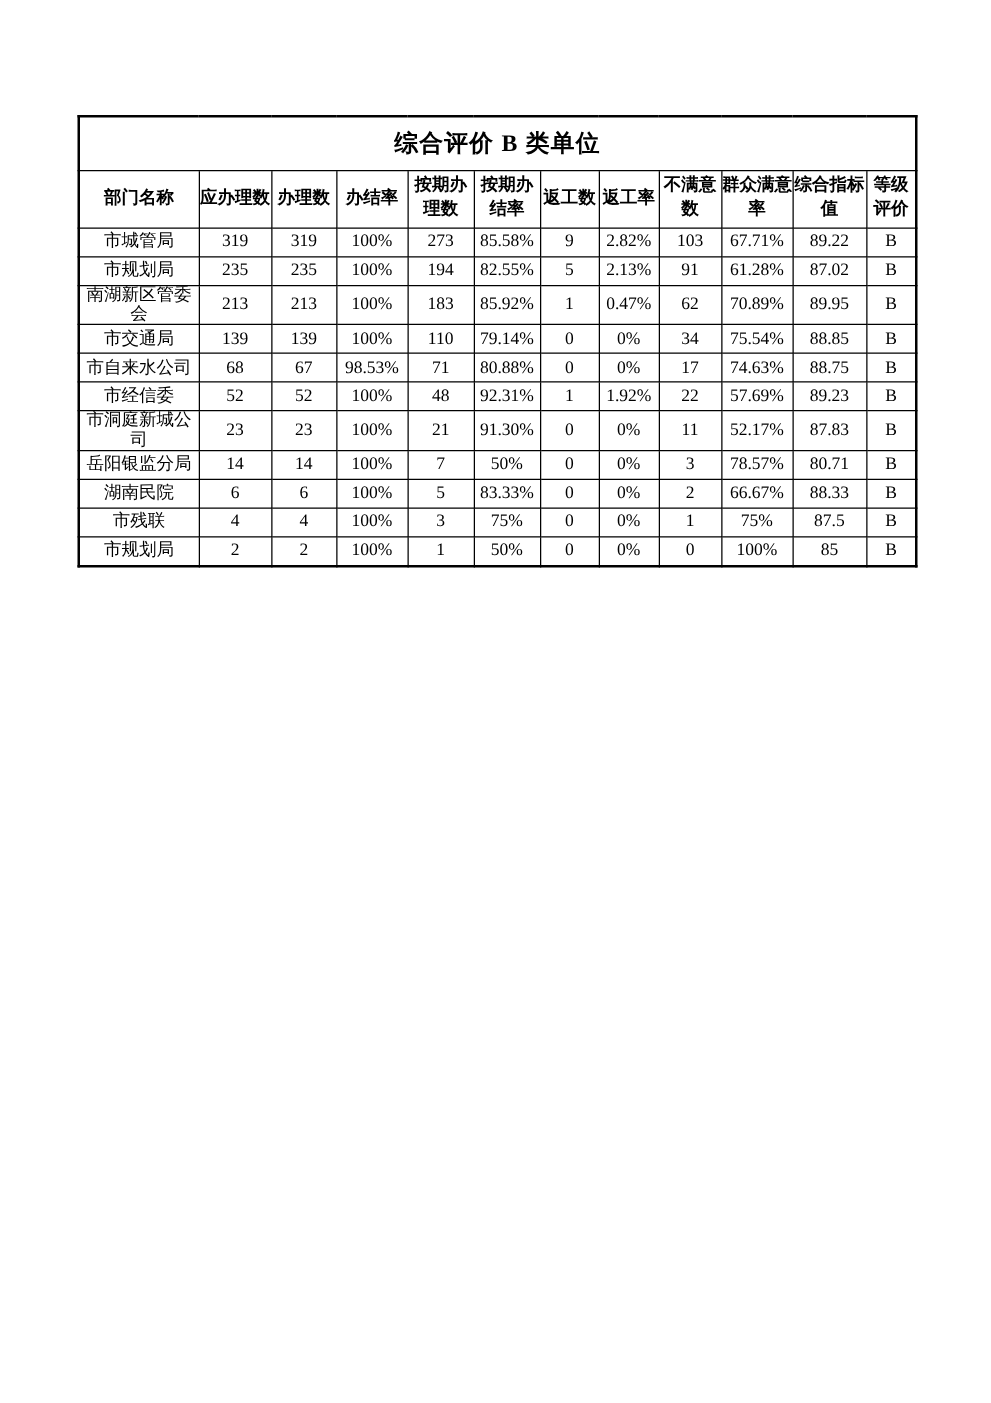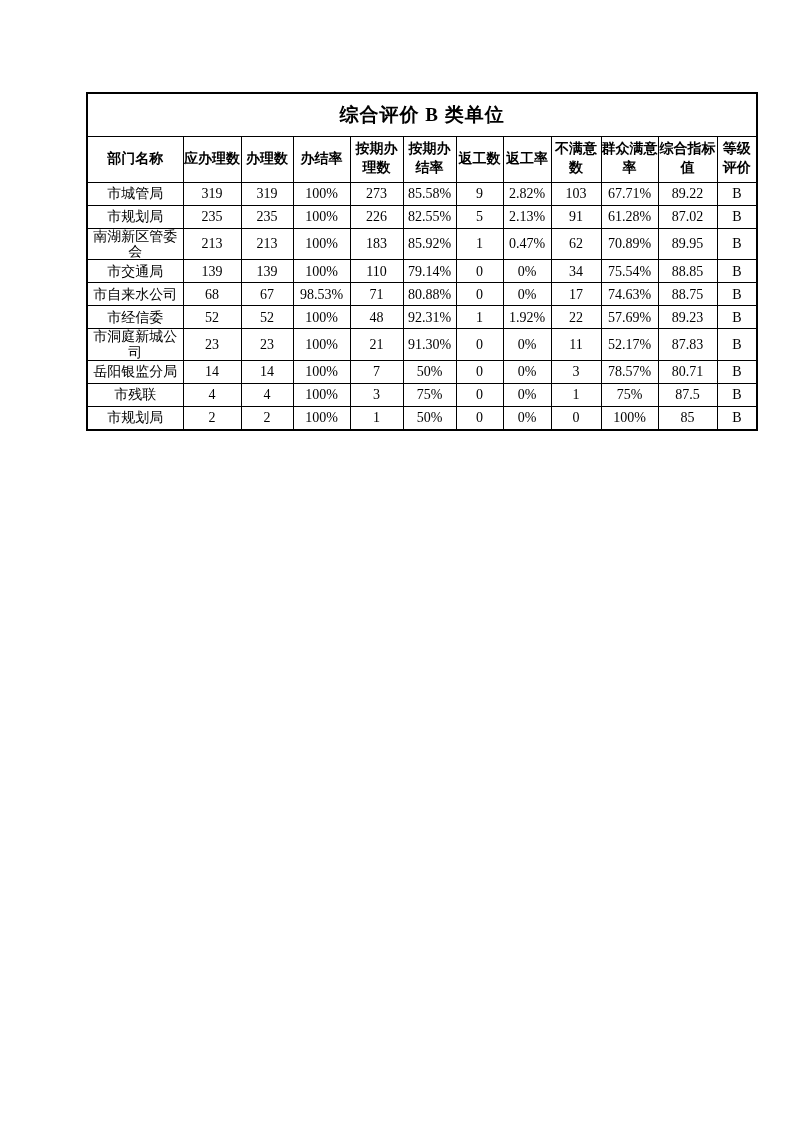--- a/index.html
+++ b/index.html
@@ -18,21 +18,20 @@
     overflow: hidden;
   }
   table.eval-table {
     position: absolute;
     left: 62px;
     top: 92px;
     width: 670px;
     border-collapse: collapse;
     table-layout: fixed;
     border: 2px solid #000000;
-    margin-left: 24px;
   }
   table.eval-table td,
   table.eval-table th {
     border: 1px solid #000000;
     text-align: center;
     vertical-align: middle;
     padding: 0;
     overflow: hidden;
     color: #000000;
     background: #ffffff;
@@ -107,21 +106,21 @@
           <td>103</td>
           <td>67.71%</td>
           <td>89.22</td>
           <td>B</td>
         </tr>
         <tr>
           <td>市规划局</td>
           <td>235</td>
           <td>235</td>
           <td>100%</td>
-          <td>226</td>
+          <td>194</td>
           <td>82.55%</td>
           <td>5</td>
           <td>2.13%</td>
           <td>91</td>
           <td>61.28%</td>
           <td>87.02</td>
           <td>B</td>
         </tr>
         <tr>
           <td>南湖新区管委会</td>
@@ -201,20 +200,34 @@
           <td>7</td>
           <td>50%</td>
           <td>0</td>
           <td>0%</td>
           <td>3</td>
           <td>78.57%</td>
           <td>80.71</td>
           <td>B</td>
         </tr>
         <tr>
+          <td>湖南民院</td>
+          <td>6</td>
+          <td>6</td>
+          <td>100%</td>
+          <td>5</td>
+          <td>83.33%</td>
+          <td>0</td>
+          <td>0%</td>
+          <td>2</td>
+          <td>66.67%</td>
+          <td>88.33</td>
+          <td>B</td>
+        </tr>
+        <tr>
           <td>市残联</td>
           <td>4</td>
           <td>4</td>
           <td>100%</td>
           <td>3</td>
           <td>75%</td>
           <td>0</td>
           <td>0%</td>
           <td>1</td>
           <td>75%</td>

